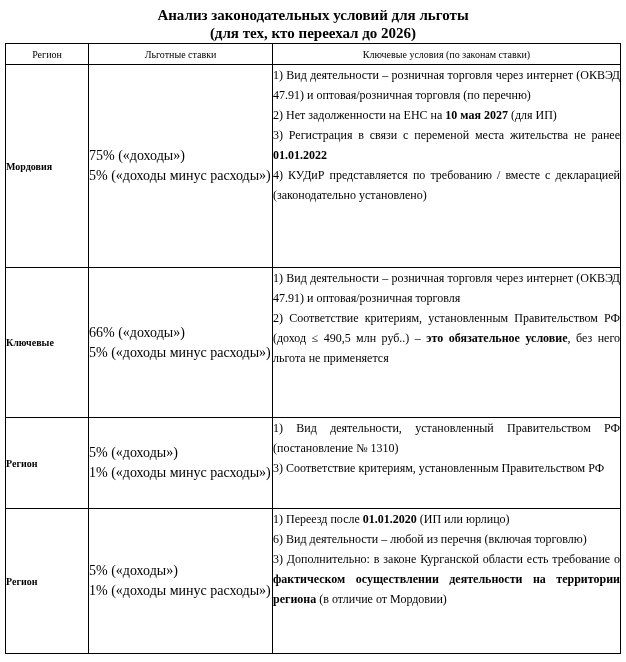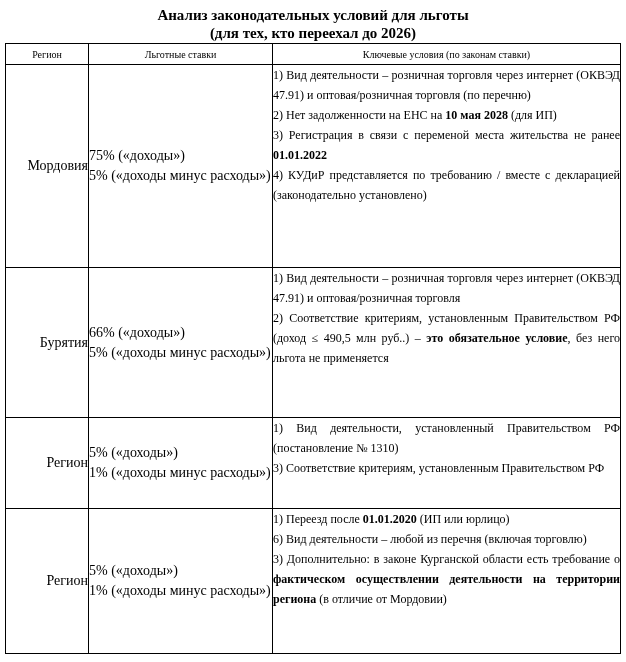--- a/index.html
+++ b/index.html
@@ -41,23 +41,23 @@
     box-sizing: border-box;
   }
   table.benefits th {
     font-weight: normal;
     font-size: 10px;
     height: 21px;
     text-align: center;
     vertical-align: middle;
   }
   td.region {
-    font-weight: normal;
-    font-size: 14px;
-    text-align: right;
+    font-weight: bold;
+    font-size: 10px;
+    text-align: left;
     vertical-align: middle;
     padding: 0 2px;
   }
   td.rates {
     font-size: 14px;
     vertical-align: middle;
     text-align: justify;
     padding: 0 6px;
   }
   td.rates .para {
@@ -103,27 +103,27 @@
     </thead>
     <tbody>
       <tr class="r-mordovia">
         <td class="region">Мордовия</td>
         <td class="rates">
             <div class="para">75% («доходы»)</div>
             <div class="para">5% («доходы минус расходы»)</div>
           </td>
         <td class="conds">
             <div class="para">1) Вид деятельности – розничная торговля через интернет (ОКВЭД 47.91) и оптовая/розничная торговля (по перечню)</div>
-            <div class="para">2) Нет задолженности на ЕНС на <b>10 мая 2028</b> (для ИП)</div>
+            <div class="para">2) Нет задолженности на ЕНС на <b>10 мая 2027</b> (для ИП)</div>
             <div class="para">3) Регистрация в связи с переменой места жительства не ранее <b>01.01.2022</b></div>
             <div class="para">4) КУДиР представляется по требованию / вместе с декларацией (законодательно установлено)</div>
           </td>
       </tr>
       <tr class="r-udmurtia">
-        <td class="region">Бурятия</td>
+        <td class="region">Ключевые</td>
         <td class="rates">
             <div class="para">66% («доходы»)</div>
             <div class="para">5% («доходы минус расходы»)</div>
           </td>
         <td class="conds">
             <div class="para">1) Вид деятельности – розничная торговля через интернет (ОКВЭД 47.91) и оптовая/розничная торговля</div>
             <div class="para">2) Соответствие критериям, установленным Правительством РФ (доход ≤ 490,5 млн руб..) – <b>это обязательное условие</b>, без него льгота не применяется</div>
           </td>
       </tr>
       <tr class="r-buryatia">

